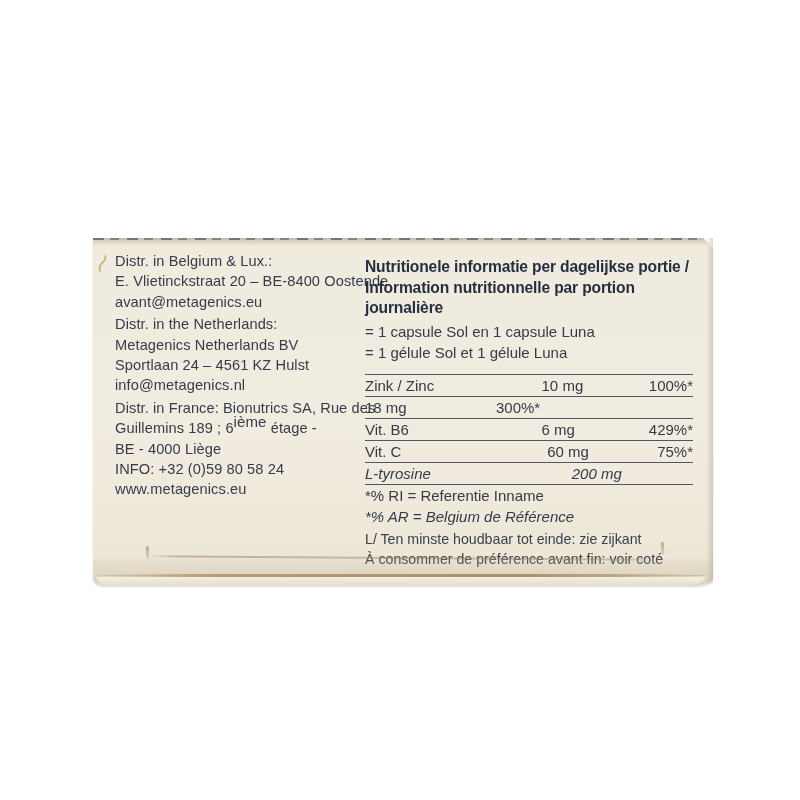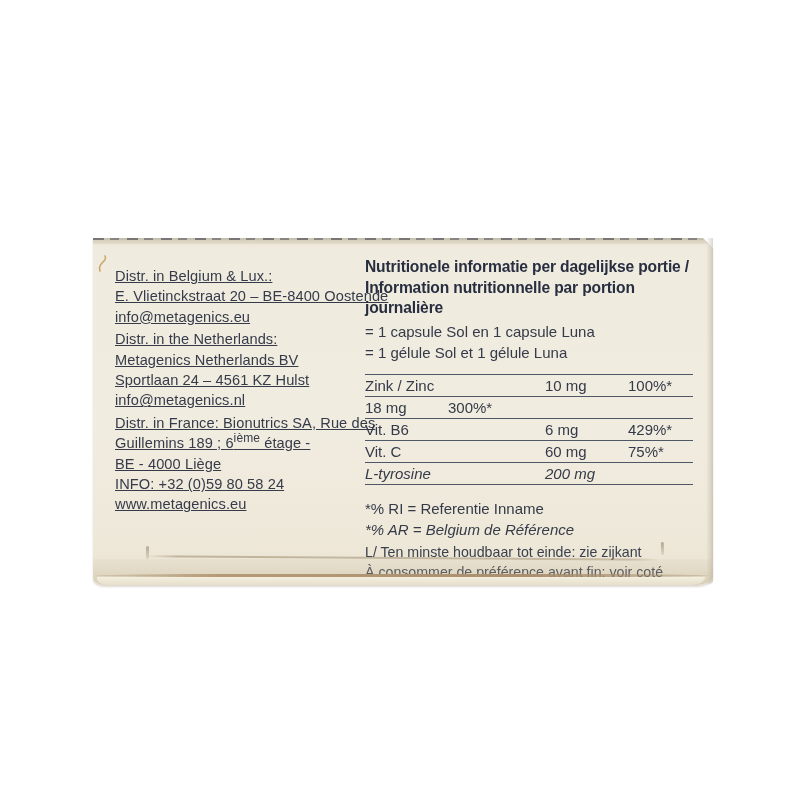--- a/index.html
+++ b/index.html
@@ -93,31 +93,30 @@
     left: 4px; bottom: 0;
     width: 98%; height: 8px;
     background: linear-gradient(180deg, #f3eede, #e6dfcb);
     border-bottom-left-radius: 12px 7px;
     border-bottom-right-radius: 16px 9px;
   }
 
   
   .col-left {
     position: absolute;
-    left: 22px; top: 28px;
+    left: 22px; top: 13px;
     width: 252px;
     color: #353b49;
     font-size: 14.6px;
     line-height: 20.4px;
     letter-spacing: 0.1px;
-    text-decoration: underline;
   }
   .addr-line { white-space: nowrap; }
   .grp-gap { margin-top: 2px; }
-  .sup { font-size: 12px; vertical-align: super; line-height: 0; }
+  .sup { font-size: 15px; vertical-align: super; line-height: 0; }
 
   .col-right {
     position: absolute;
     left: 272px; top: 19px;
     width: 332px;
     color: #343a48;
     font-size: 15px;
     line-height: 21px;
   }
   .nutr-title {
@@ -128,48 +127,49 @@
     letter-spacing: -0.15px;
   }
   .servings { margin-top: 2px; }
 
   .nutr-table { margin-top: 11px; width: 328px; }
   .t-row {
     display: flex;
     align-items: center;
     height: 21px;
     border-top: 1.5px solid #4e5765;
+    gap: 48px;
   }
   .t-row:last-child { border-bottom: 1.5px solid #4e5765; font-style: italic; }
   .t-name   { width: 180px; }
   .t-amount { width: 83px; }
   .t-pct    { flex: 1; }
 
-  .footnotes { margin-top: 13px; }
+  .footnotes { }
   .fn-fr { font-style: italic; }
   .storage { margin-top: 2px; font-size: 14.2px; line-height: 20.2px; color: #3a404d; }
 </style>
 </head>
 <body>
 
 <div class="stage">
   <div class="box">
 
     <div class="box-top-edge"></div>
     <div class="corner-cut"></div>
     <div class="box-right-edge"></div>
 
     <svg class="squiggle" width="14" height="20" viewBox="0 0 14 20">
       <path d="M9 2 C 11 5, 8 7, 6 9 C 4 11, 3 14, 4 17" fill="none" stroke="#c9a96a" stroke-width="1.6" stroke-linecap="round"></path>
     </svg>
 
     <div class="col-left">
       <div class="addr-line">Distr. in Belgium &amp; Lux.:</div>
       <div class="addr-line">E. Vlietinckstraat 20 – BE-8400 Oostende</div>
-      <div class="addr-line">info@metagenics.eu</div>
+      <div class="addr-line">avant@metagenics.eu</div>
 
       <div class="addr-line grp-gap">Distr. in the Netherlands:</div>
       <div class="addr-line">Metagenics Netherlands BV</div>
       <div class="addr-line">Sportlaan 24 –  4561 KZ  Hulst</div>
       <div class="addr-line">info@metagenics.nl</div>
 
       <div class="addr-line grp-gap">Distr. in France: Bionutrics SA, Rue des</div>
       <div class="addr-line"><span>Guillemins 189 ; 6</span><span class="sup">ième</span><span> étage -</span></div>
       <div class="addr-line">BE - 4000 Liège</div>
       <div class="addr-line">INFO: +32 (0)59 80 58 24</div>

